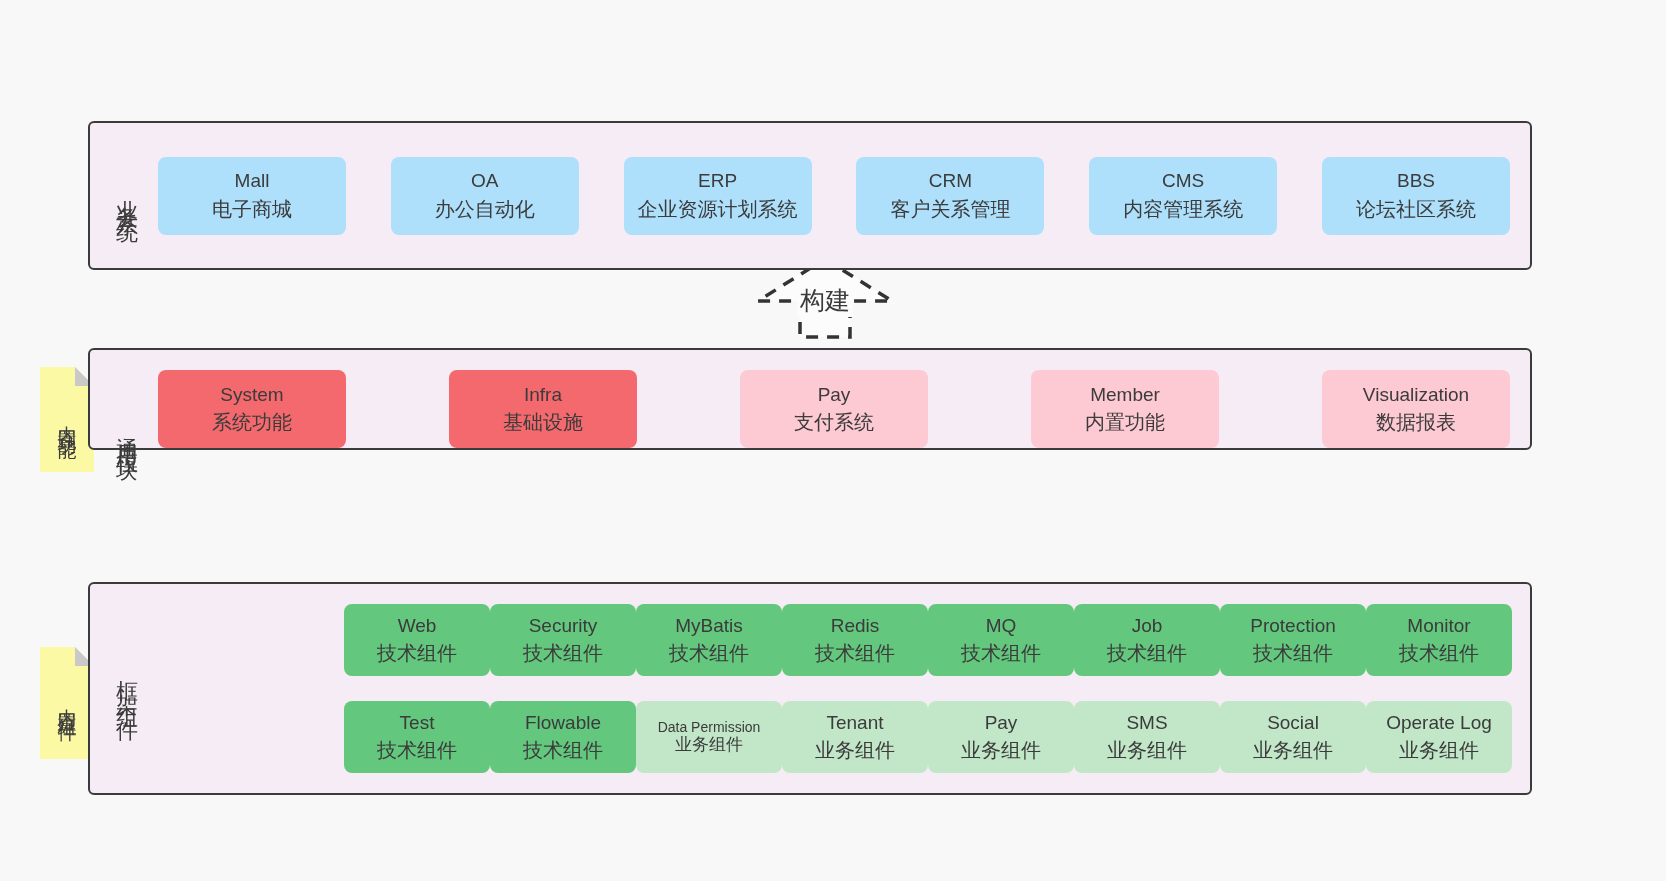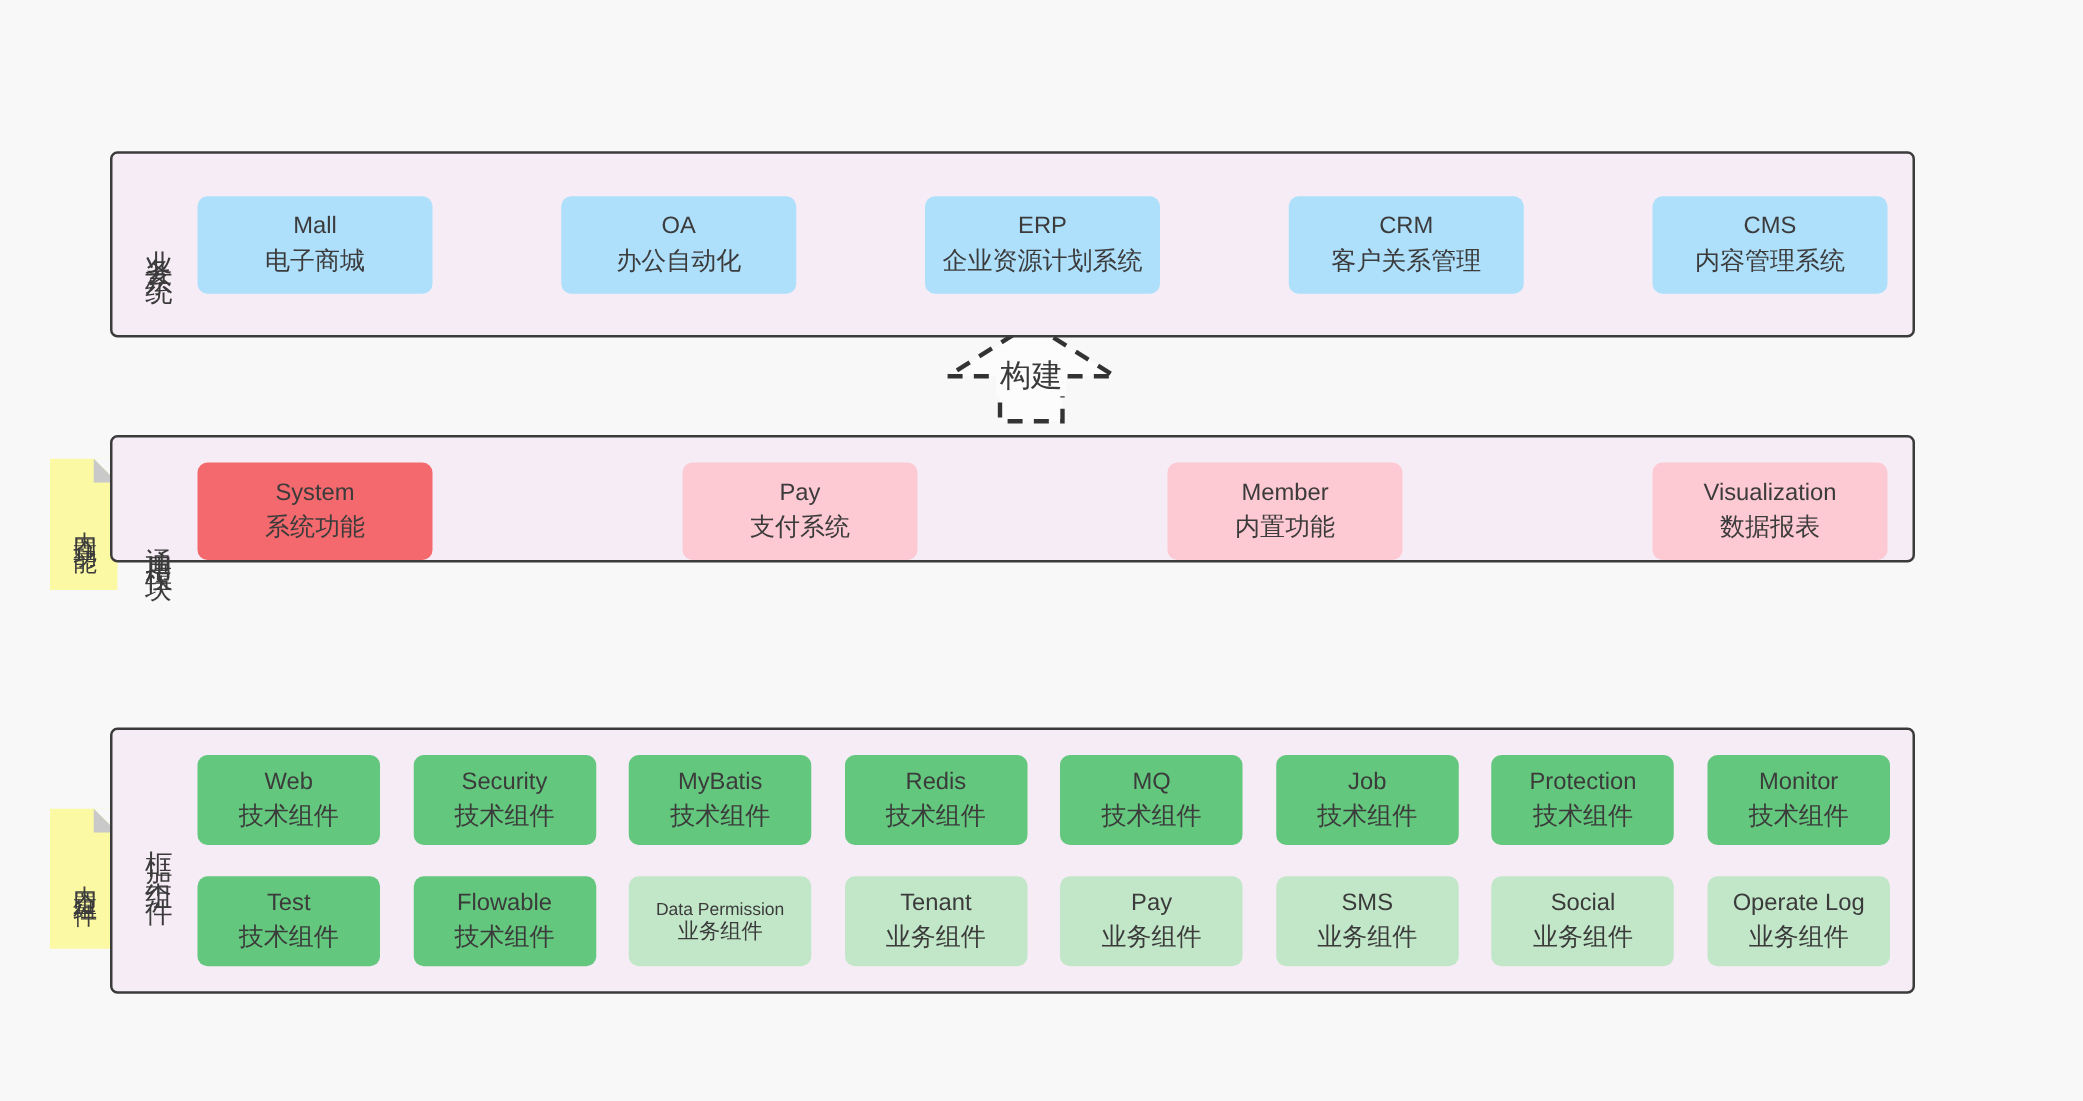--- a/index.html
+++ b/index.html
@@ -56,21 +56,21 @@
   .red{background:var(--red);}
   .pink{background:var(--pink);}
   .green-dark{background:var(--green_dark);}
   .green-light{background:var(--green_light);}
 
   
   .rows{
     flex:1;display:flex;flex-direction:column;justify-content:center;gap:25px;
     padding:0 18px 0 8px;
   }
-  .row{display:flex;justify-content:space-between;border-radius:10px;}
+  .row{display:flex;justify-content:flex-end;border-radius:10px;}
   .row .box{width:146px;height:72px;}
   .box.tight{line-height:1.15;}
   .box.tight .box-title{font-size:14px;}
   .box.tight .box-sub{font-size:17px;}
 
   
   .arrow{position:absolute;width:140px;height:84px;z-index:1;}
   .arrow-1{left:755px;top:256px;}
   .arrow-2{left:768px;top:487px;}
   .arrow svg{position:absolute;inset:0;overflow:visible;}
@@ -133,37 +133,45 @@
         <div class="box-sub">企业资源计划系统</div>
       </div>
       <div class="box blue">
         <div class="box-title">CRM</div>
         <div class="box-sub">客户关系管理</div>
       </div>
       <div class="box blue">
         <div class="box-title">CMS</div>
         <div class="box-sub">内容管理系统</div>
       </div>
+      <div class="box blue">
+        <div class="box-title">BBS</div>
+        <div class="box-sub">论坛社区系统</div>
+      </div>
     </div>
   </section>
 
   <div class="arrow arrow-1">
     <svg viewBox="0 0 140 84">
       <polygon points="70,3 137,45 95,45 95,81 45,81 45,45 3,45"></polygon>
     </svg>
     <span class="arrow-label">构建</span>
   </div>
 
   <section class="panel panel-modules">
     <div class="vlabel">通用模块</div>
     <div class="boxes">
       <div class="box red">
         <div class="box-title">System</div>
         <div class="box-sub">系统功能</div>
       </div>
+      <div class="box red">
+        <div class="box-title">Infra</div>
+        <div class="box-sub">基础设施</div>
+      </div>
       <div class="box pink">
         <div class="box-title">Pay</div>
         <div class="box-sub">支付系统</div>
       </div>
       <div class="box pink">
         <div class="box-title">Member</div>
         <div class="box-sub">内置功能</div>
       </div>
       <div class="box pink">
         <div class="box-title">Visualization</div>

